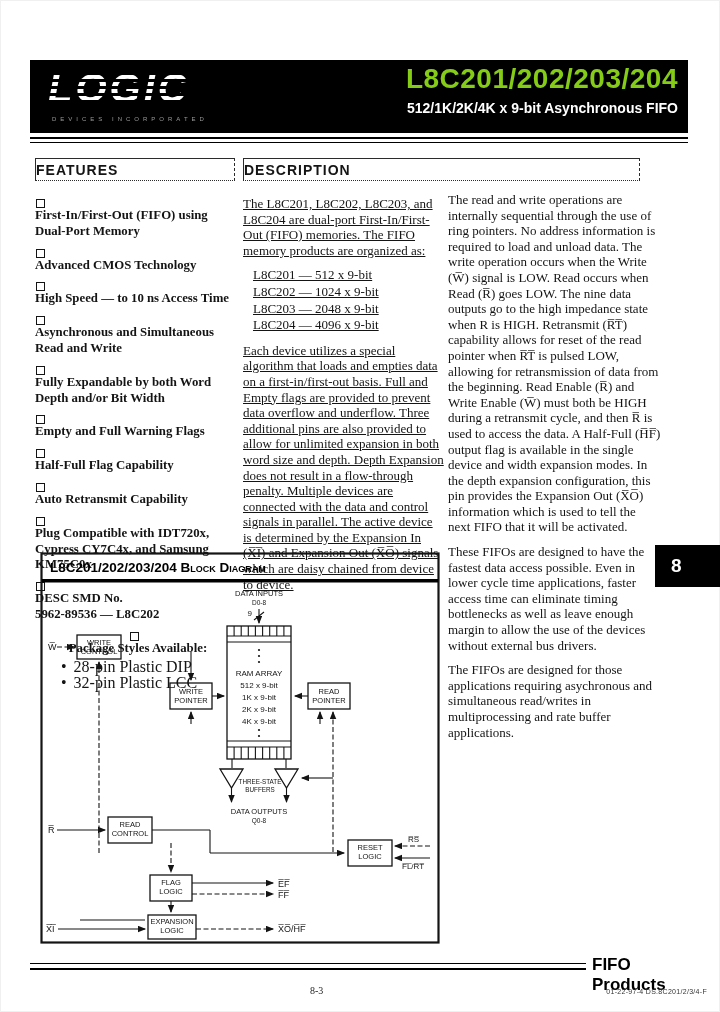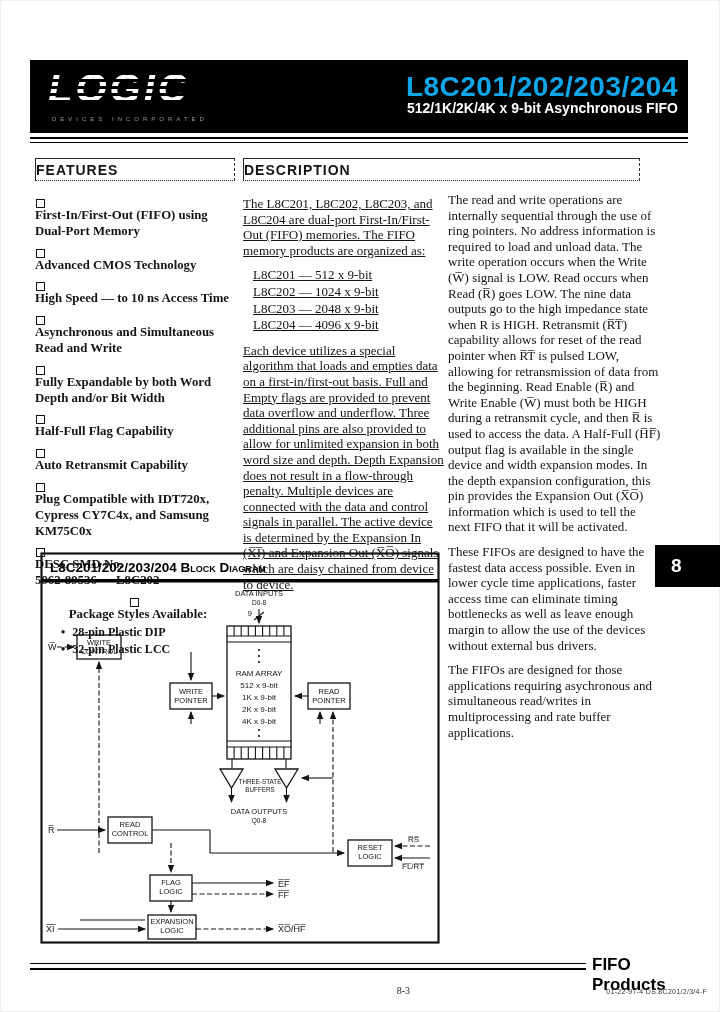--- a/index.html
+++ b/index.html
@@ -9,38 +9,38 @@
         box-shadow:inset 0 0 0 1px #f0f0f0;}
   
   .header{position:absolute;left:30px;top:60px;width:658px;height:73px;background:#000;}
   .logo-wrap{position:absolute;left:18px;top:8px;width:200px;height:48px;}
   .logo{font-family:"Liberation Sans",sans-serif;font-weight:bold;font-style:italic;
         font-size:40px;line-height:40px;color:#fff;letter-spacing:3px;}
   .logo-stripes{position:absolute;left:0;top:0;width:200px;height:44px;
         background:repeating-linear-gradient(to bottom,rgba(0,0,0,0) 0 4px,#000 4px 7px);}
   .logo-sub{position:absolute;left:4px;top:48px;font-family:"Liberation Sans",sans-serif;
         font-size:6px;letter-spacing:4px;color:#9a9a9a;}
-  .hdr-title{position:absolute;right:10px;top:11px;font-family:"Liberation Sans",sans-serif;
-        font-weight:bold;font-size:28px;color:#0ea5e9;letter-spacing:0.5px;}
+  .hdr-title{position:absolute;right:10px;top:3px;font-family:"Liberation Sans",sans-serif;
+        font-weight:bold;font-size:28px;color:#84cc16;letter-spacing:0.5px;}
   .hdr-sub{position:absolute;right:10px;top:40px;font-family:"Liberation Sans",sans-serif;
         font-weight:bold;font-size:14px;color:#fff;}
   .hdr-rule1{position:absolute;left:30px;top:137px;width:658px;height:2px;background:#000;}
   .hdr-rule2{position:absolute;left:30px;top:142px;width:658px;height:1px;background:#000;}
   
   .sec-box{position:absolute;height:23px;border:1px solid #2b2b2b;
         border-right-style:dashed;border-bottom-style:dotted;
         font-family:"Liberation Sans",sans-serif;font-weight:bold;font-size:14px;
         letter-spacing:1px;line-height:23px;box-sizing:border-box;}
   .features-box{left:35px;top:158px;width:200px;}
   .description-box{left:243px;top:158px;width:397px;}
   
   .features{position:absolute;left:35px;top:196px;width:206px;}
   .feat-item{display:flex;margin-bottom:6px;font-weight:bold;font-size:12.8px;line-height:15.8px;flex-direction:column;}
   .feat-bullet{flex:0 0 auto;width:7px;height:7px;border:1.4px solid #141414;margin:3px 8px 0 1px;}
-  .feat-sub{margin:1px 0 0 26px;font-weight:bold;font-size:12px;line-height:15.8px;}
+  .feat-sub{margin:1px 0 0 26px;font-weight:normal;font-size:16px;line-height:15.8px;}
   .feat-sub .dot{margin-right:7px;}
   .feat-line2{display:block;}
   
   .desc-col{position:absolute;font-size:13px;line-height:15.6px;}
   .desc-col-1{left:243px;top:196px;width:201px;text-decoration:underline;}
   .desc-col-2{left:448px;top:192px;width:213px;}
   .desc-col p{margin:0 0 9px 0;}
   .org-list{margin:2px 0 9px 10px;}
   .org-row{line-height:16.6px;}
   
@@ -56,21 +56,21 @@
         font-variant:small-caps;fill:#000;}
   
   .tab8{position:absolute;left:655px;top:545px;width:65px;height:42px;background:#000;
         color:#fff;font-family:"Liberation Sans",sans-serif;font-weight:bold;font-size:19px;
         display:flex;align-items:center;justify-content:flex-start;padding-left:16px;box-sizing:border-box;}
   
   .foot-rule{position:absolute;left:30px;top:963px;width:556px;height:4px;
         border-top:1px solid #000;border-bottom:2.5px solid #000;}
   .foot-products{position:absolute;left:592px;top:955px;width:116px;text-align:left;
         font-family:"Liberation Sans",sans-serif;font-weight:bold;font-size:17px;color:#000;}
-  .foot-page{position:absolute;left:310px;top:985px;width:100px;text-align:right;
+  .foot-page{position:absolute;left:310px;top:985px;width:100px;text-align:left;
         font-size:10px;color:#222;}
   .foot-ref{position:absolute;right:13px;top:988px;font-family:"Liberation Sans",sans-serif;
         font-size:7px;color:#333;letter-spacing:0.3px;}
 </style>
 </head>
 <body>
 
 <div class="page">
 
   <div class="header">
@@ -101,20 +101,24 @@
         <span class="feat-bullet"></span>
         <span>High Speed — to 10 ns Access Time</span>
       </div>
     <div class="feat-item">
         <span class="feat-bullet"></span>
         <span>Asynchronous and Simultaneous Read and Write</span>
       </div>
     <div class="feat-item">
         <span class="feat-bullet"></span>
         <span>Fully Expandable by both Word Depth and/or Bit Width</span>
+      </div>
+    <div class="feat-item">
+        <span class="feat-bullet"></span>
+        <span>Empty and Full Warning Flags</span>
       </div>
     <div class="feat-item">
         <span class="feat-bullet"></span>
         <span>Half-Full Flag Capability</span>
       </div>
     <div class="feat-item">
         <span class="feat-bullet"></span>
         <span>Auto Retransmit Capability</span>
       </div>
     <div class="feat-item">

